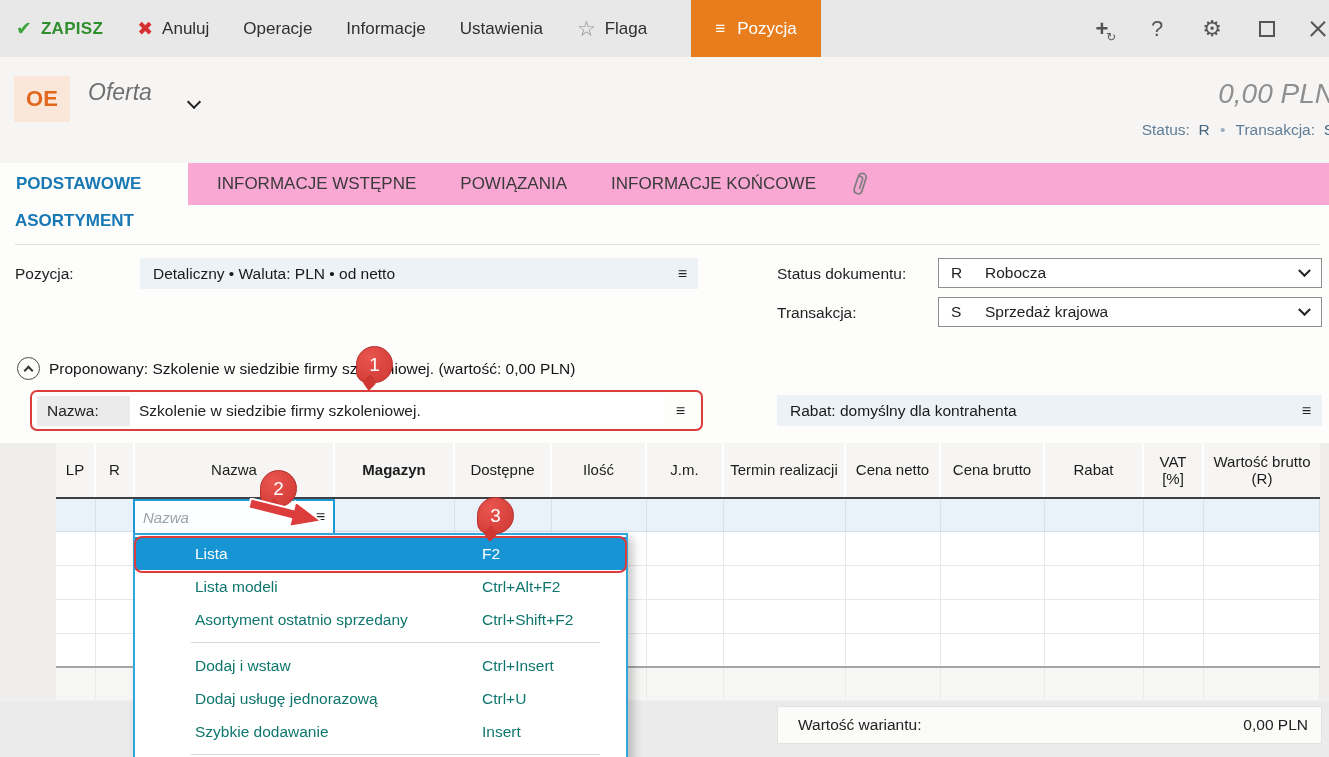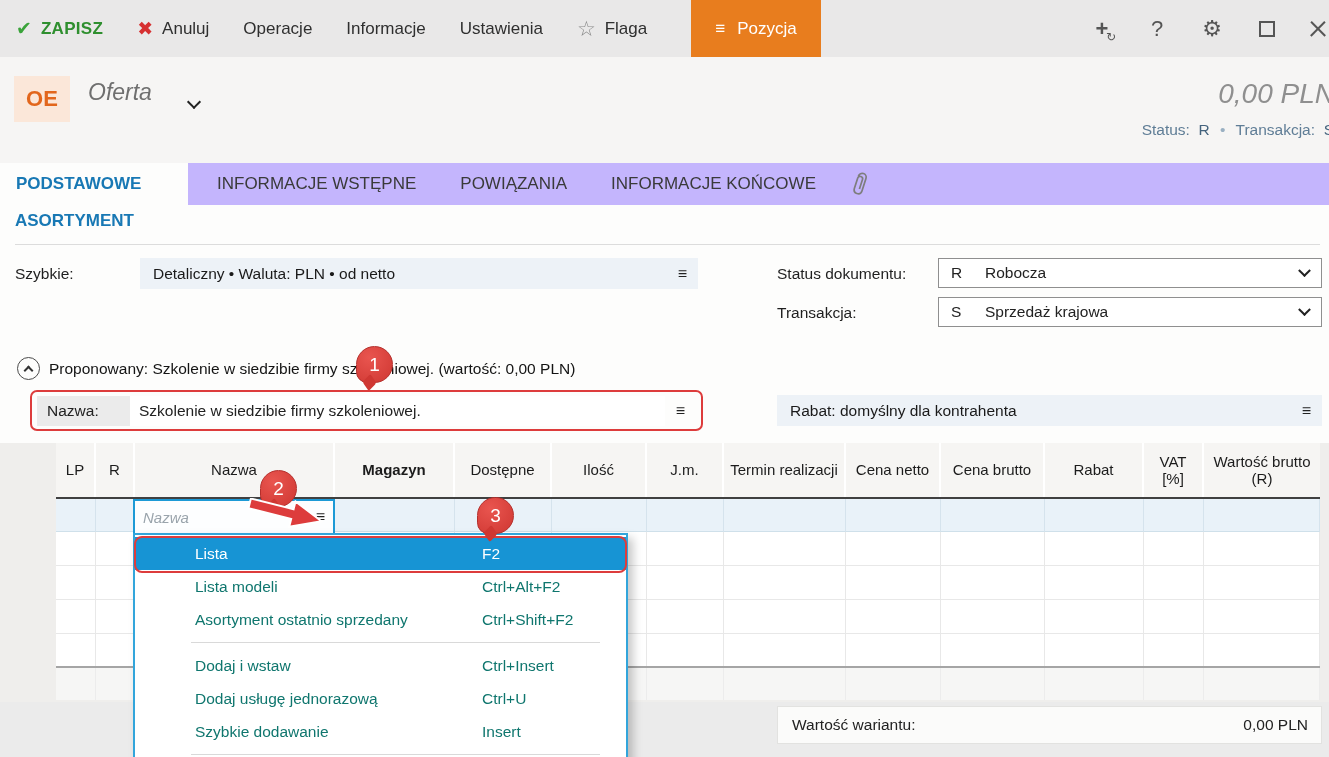--- a/index.html
+++ b/index.html
@@ -35,21 +35,21 @@
   .doc-title { position:absolute; left:88px; top:22px; font-size:23px; font-style:italic; color:#6f6f6f; }
   .title-chevron { position:absolute; left:189px; top:36px; width:14px; height:14px; }
   .chev { display:inline-block; width:10px; height:10px; border-right:2.5px solid #222; border-bottom:2.5px solid #222; transform:rotate(45deg); }
   .chev-up { transform:rotate(-135deg); }
   .doc-amount { position:absolute; right:-6px; top:21px; font-size:28px; font-style:italic; color:#8f8f8f; white-space:nowrap; }
   .doc-status { position:absolute; right:-5px; top:64px; font-size:15.5px; color:#5f7d96; white-space:nowrap; }
   .doc-status b { font-weight:normal; color:#44637d; }
   .doc-status .dot { color:#9ab0c2; padding:0 6px; }
 
   
-  .tabstrip { position:absolute; left:0; top:163px; width:1329px; height:42px; background:#c4b5fd; display:flex; align-items:stretch; }
+  .tabstrip { position:absolute; left:0; top:163px; width:1329px; height:42px; background:#f9a8d4; display:flex; align-items:stretch; }
   .tab { display:flex; align-items:center; padding:0 15px; font-size:17px; color:#3a3a3a; white-space:nowrap; }
   .tab.active { background:#fdfdfc; color:#1878b4; font-weight:bold; padding:0 16px; min-width:188px; }
   .tab + .tab { margin-left:14px; }
   .clip-ic { margin-left:18px; display:flex; align-items:center; }
   .subtab-row { position:absolute; left:0; top:205px; width:1329px; height:40px; background:#fdfdfc; }
   .subtab { position:absolute; left:15px; top:6px; font-size:17px; font-weight:bold; color:#1878b4; }
   .subtab-line { position:absolute; left:15px; right:9px; bottom:0; height:1px; background:#dcdcdc; }
 
   
   .content-bg { position:absolute; left:0; top:245px; width:1329px; height:457px; background:#fdfdfc; }
@@ -97,21 +97,21 @@
   .ctx-item { position:relative; height:33px; display:flex; align-items:center; font-size:15.5px; color:#0f766e; }
   .ctx-item .lbl { padding-left:60px; flex:1; white-space:nowrap; }
   .ctx-item .sc { position:absolute; left:347px; white-space:nowrap; }
   .ctx-item.hl { background:#1794d4; color:#fff; }
   .ctx-sep { height:1px; background:#d9d9d9; margin:6px 26px 6px 56px; }
   .ctx-annot { position:absolute; left:-1px; top:1px; width:493px; height:37px; border:2.5px solid #dd3c3c; border-radius:8px; z-index:31; pointer-events:none; }
 
   
   .footer { position:absolute; left:0; top:702px; width:1329px; height:55px; background:#ebebeb; }
   .variant-panel { position:absolute; left:777px; top:4px; width:545px; height:38px; background:#fbfbfa; border:1px solid #e2e2e0; display:flex; align-items:center; font-size:15.5px; }
-  .variant-panel .lbl { padding-left:14px; flex:1; }
+  .variant-panel .lbl { padding-left:20px; flex:1; }
   .variant-panel .val { padding-right:13px; }
 
   
   .pin { position:absolute; z-index:40; width:37px; height:37px; background:radial-gradient(circle at 35% 30%, #e9554f, #cf3732); border:1.5px solid #b52f2c; border-radius:50% 50% 50% 18%; transform:rotate(0deg); display:flex; align-items:center; justify-content:center; color:#fff; font-size:19px; border-bottom-left-radius:30% ; }
   .pin::after { content:""; position:absolute; left:7px; bottom:-6px; width:11px; height:11px; background:#cf3732; transform:rotate(55deg) skew(12deg); border-radius:2px; z-index:-1; }
   .arrow-annot { position:absolute; z-index:41; }
 </style>
 </head>
 <body>
 
@@ -188,21 +188,21 @@
       </svg>
     </div>
   </div>
   <div class="subtab-row">
     <div class="subtab">ASORTYMENT</div>
     <div class="subtab-line"></div>
   </div>
 
   <div class="content-bg"></div>
 
-  <div class="field-label" style="left:15px; top:265px;">Szybkie:</div>
+  <div class="field-label" style="left:15px; top:265px;">Pozycja:</div>
   <div class="tint-field" style="left:140px; top:258px; width:558px; height:31px;">
     <span class="txt">Detaliczny • Waluta: PLN • od netto</span>
     <span class="burger">≡</span>
   </div>
 
   <div class="field-label" style="left:777px; top:265px;">Status dokumentu:</div>
   <div class="select" style="left:938px; top:258px; width:384px; height:30px;">
     <span class="code">R</span>
     <span class="val">Robocza</span>
     <span class="sel-chev"></span>

